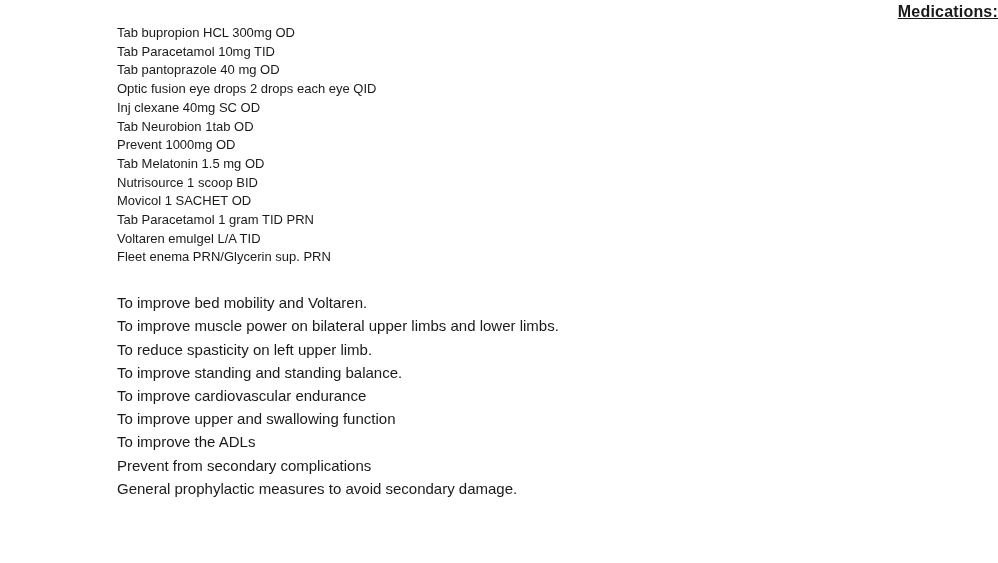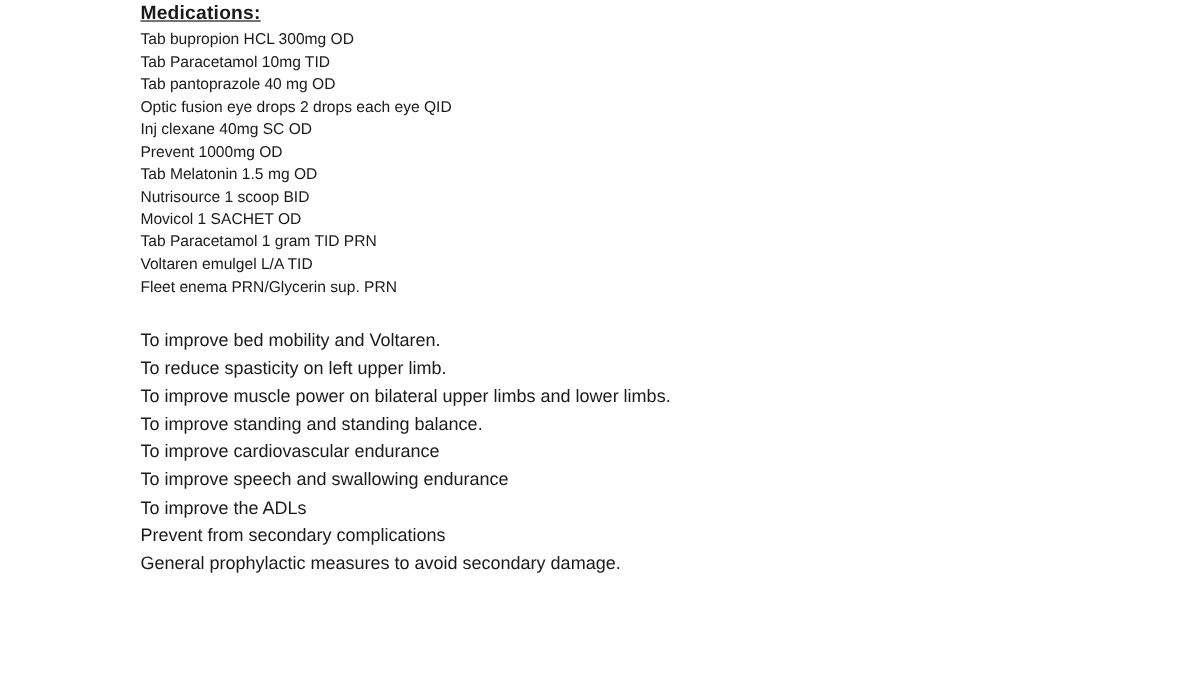--- a/index.html
+++ b/index.html
@@ -17,20 +17,21 @@
     padding: 2px 0 0 117px;
     font-family: "Liberation Sans", "DejaVu Sans", sans-serif;
     color: #1a1a1a;
   }
   .section-heading {
     font-size: 16px;
     line-height: 20px;
     font-weight: bold;
     text-decoration: underline;
     letter-spacing: 0.2px;
+    text-align: right;
   }
   .med-list {
     margin-top: 2px;
   }
   .med-line {
     font-size: 13px;
     line-height: 18.7px;
     white-space: pre;
   }
   .plan-section {
@@ -51,37 +52,38 @@
 <div class="page">
 
   <section>
     <div class="section-heading">Medications:</div>
     <div class="med-list">
       <div class="med-line">Tab bupropion HCL 300mg OD</div>
       <div class="med-line">Tab Paracetamol 10mg TID</div>
       <div class="med-line">Tab pantoprazole 40 mg OD</div>
       <div class="med-line">Optic fusion eye drops 2 drops each eye QID</div>
       <div class="med-line">Inj clexane 40mg SC OD</div>
+      <div class="med-line">Tab Neurobion 1tab OD</div>
       <div class="med-line">Prevent 1000mg OD</div>
       <div class="med-line">Tab Melatonin 1.5 mg OD</div>
       <div class="med-line">Nutrisource 1 scoop BID</div>
       <div class="med-line">Movicol 1 SACHET OD</div>
       <div class="med-line">Tab Paracetamol 1 gram TID PRN</div>
       <div class="med-line">Voltaren emulgel L/A TID</div>
       <div class="med-line">Fleet enema PRN/Glycerin sup. PRN</div>
     </div>
   </section>
 
   <section class="plan-section">
     <div class="plan-list">
       <div class="plan-line">To improve bed mobility and Voltaren.</div>
+      <div class="plan-line">To improve muscle power on bilateral upper limbs and lower limbs.</div>
       <div class="plan-line">To reduce spasticity on left upper limb.</div>
-      <div class="plan-line">To improve muscle power on bilateral upper limbs and lower limbs.</div>
       <div class="plan-line">To improve standing and standing balance.</div>
       <div class="plan-line">To improve cardiovascular endurance</div>
-      <div class="plan-line">To improve speech and swallowing endurance</div>
+      <div class="plan-line">To improve upper and swallowing function</div>
       <div class="plan-line">To improve the ADLs</div>
       <div class="plan-line">Prevent from secondary complications</div>
       <div class="plan-line">General prophylactic measures to avoid secondary damage.</div>
     </div>
   </section>
 
 </div>
 
 </body></html>

